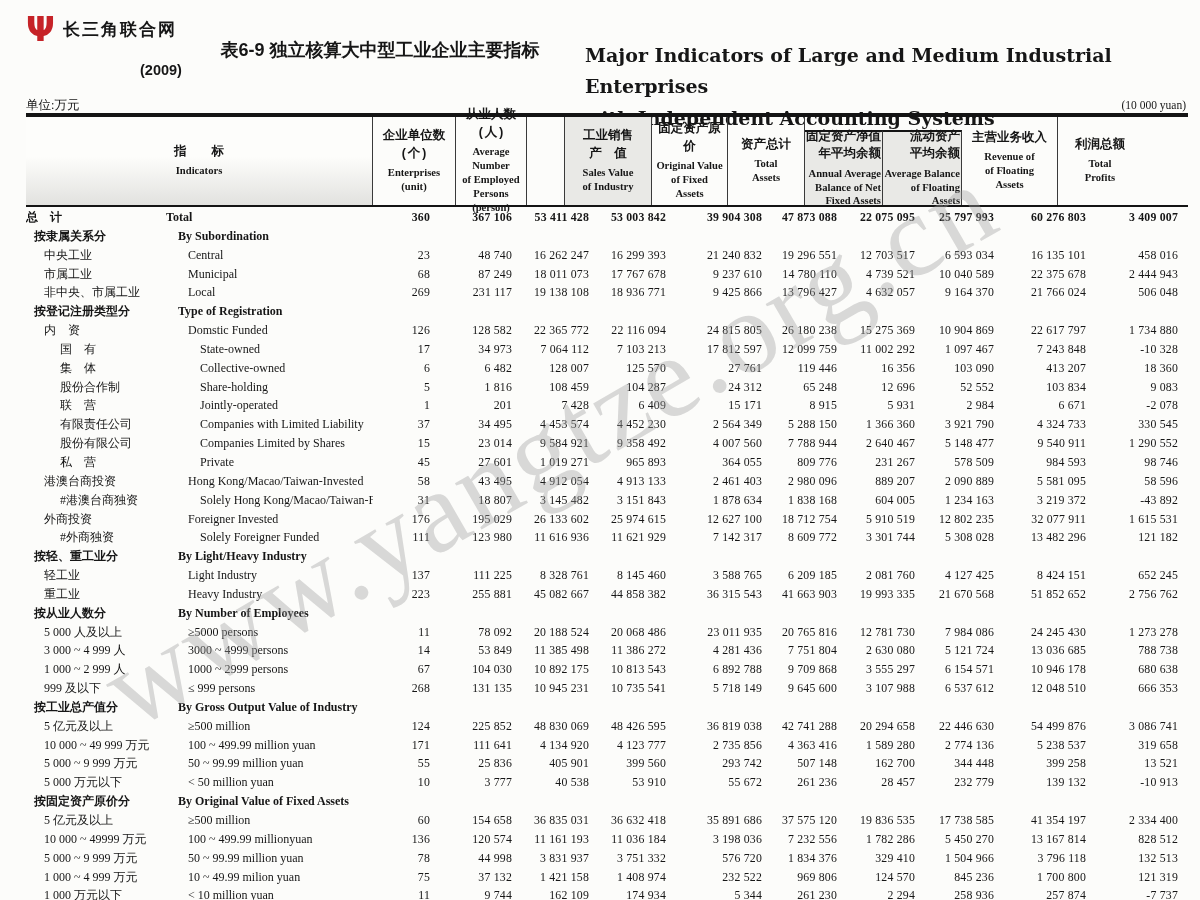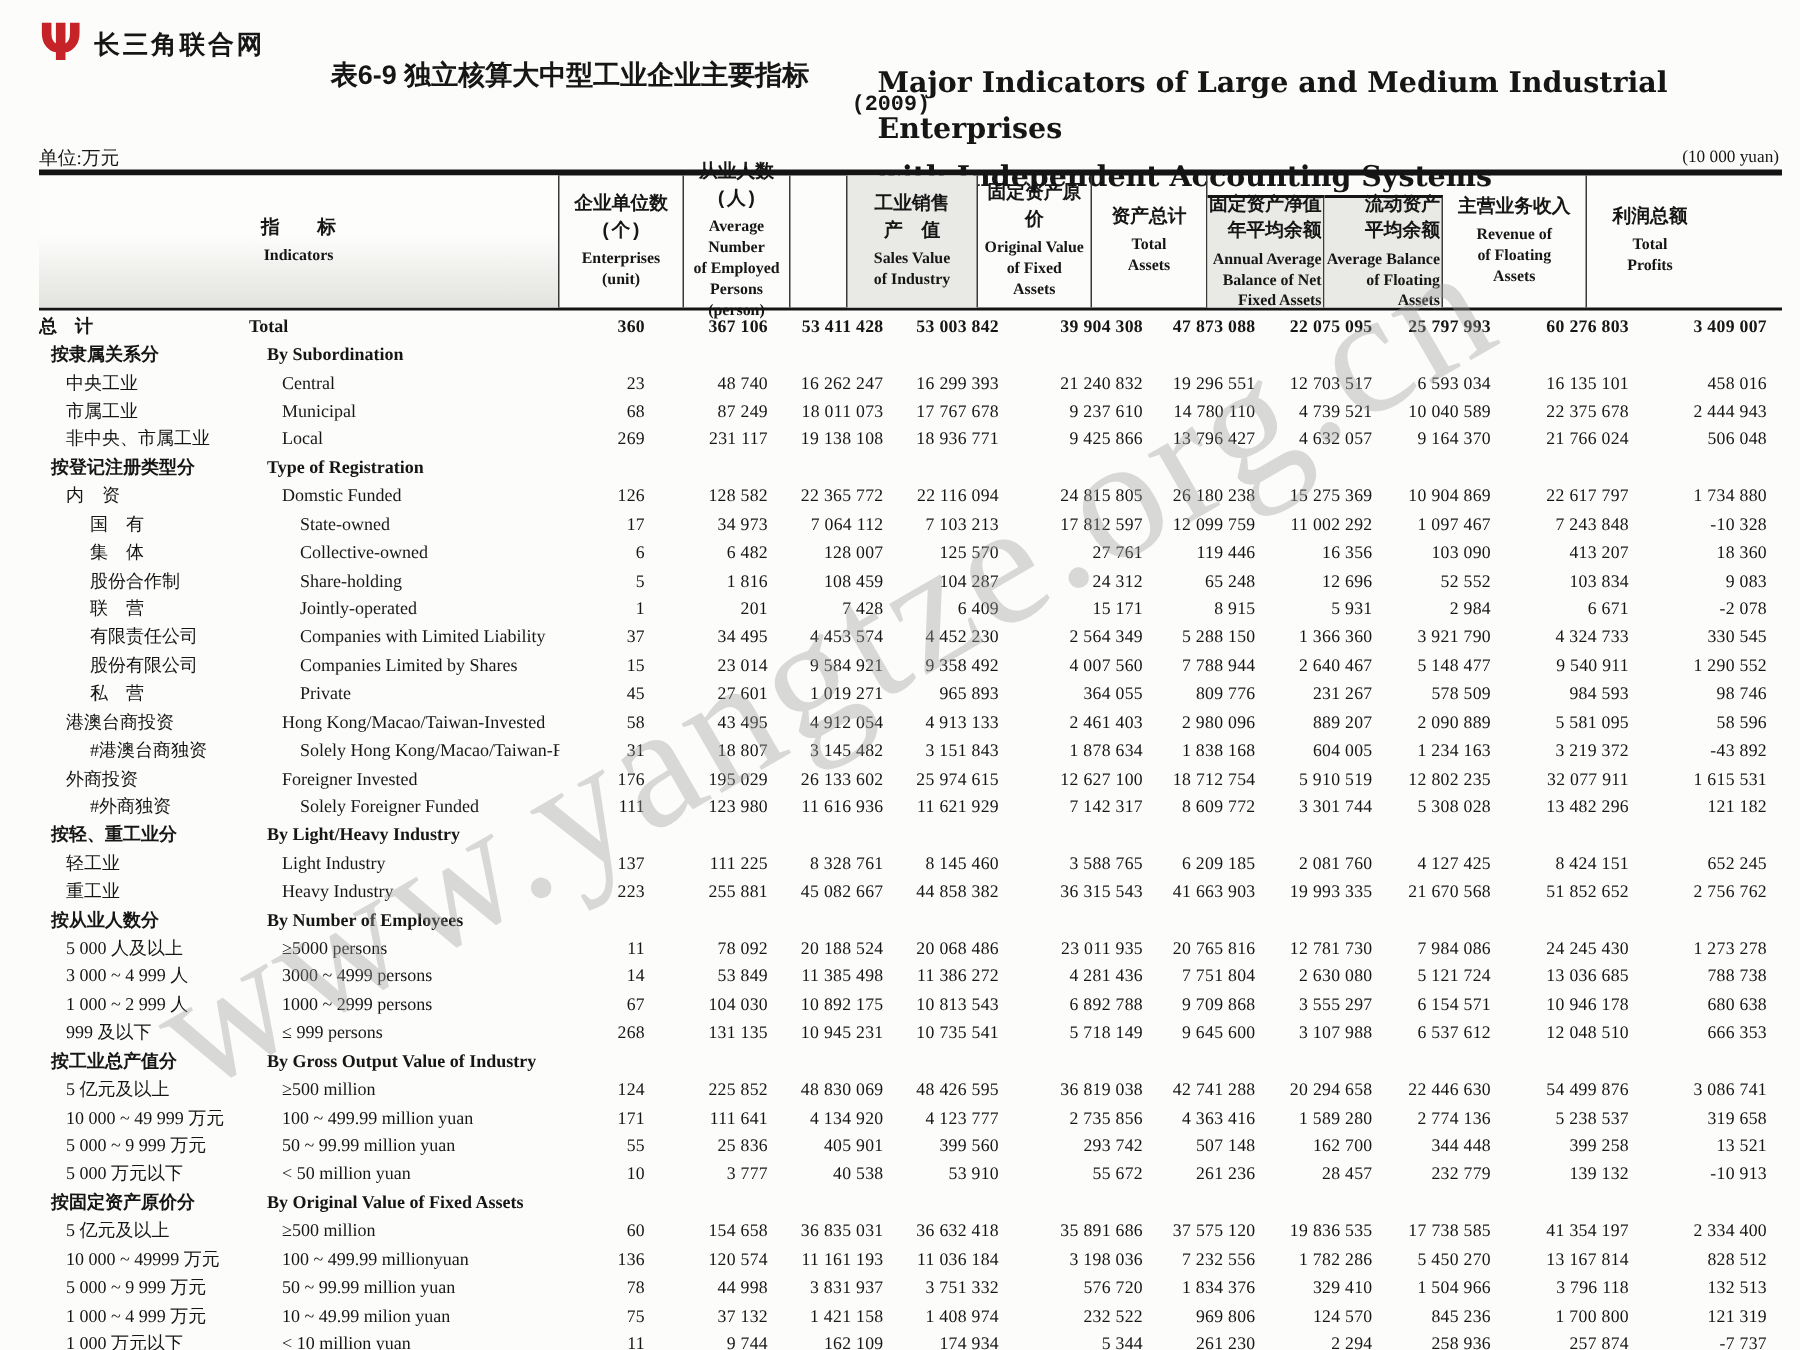--- a/index.html
+++ b/index.html
@@ -7,22 +7,22 @@
         font-family:"Liberation Serif",serif;color:#161616;}
   
   .brand{position:absolute;top:12px;left:26px;display:flex;align-items:center;gap:8px;}
   .brand-icon{color:#c62328;font-size:34px;font-weight:bold;line-height:1;
               font-family:"DejaVu Sans",sans-serif;}
   .brand-name{font-size:17px;font-weight:bold;letter-spacing:2px;
               font-family:"Liberation Sans",sans-serif;}
   
   .title-zh{position:absolute;top:38px;left:140px;width:480px;text-align:center;
             font-weight:bold;font-size:18px;font-family:"Liberation Sans",sans-serif;}
-  .title-year{position:absolute;top:62px;left:140px;width:480px;text-align:right;
-            font-weight:bold;font-size:14.5px;font-family:Liberation Mono, monospace;}
+  .title-year{position:absolute;top:62px;left:140px;width:480px;text-align:left;
+            font-weight:bold;font-size:14.5px;font-family:Liberation Sans, sans-serif;}
   .title-en{position:absolute;top:40px;right:55px;width:560px;
             font-weight:bold;font-size:19px;line-height:1.65;white-space:pre-line;
             font-family:"DejaVu Serif",serif;}
   .unit-left{position:absolute;top:97px;left:26px;font-size:12.5px;}
   .unit-right{position:absolute;top:99px;right:14px;font-size:11.5px;}
   
   .tbl{position:absolute;left:26px;top:113px;width:1162px;}
   .rule{height:4px;background:#141414;}
   .thead{display:flex;align-items:stretch;height:88px;border-bottom:2px solid #141414;}
   .hcell{box-sizing:border-box;border-right:1px solid #3a3a3a;display:flex;flex-direction:column;

